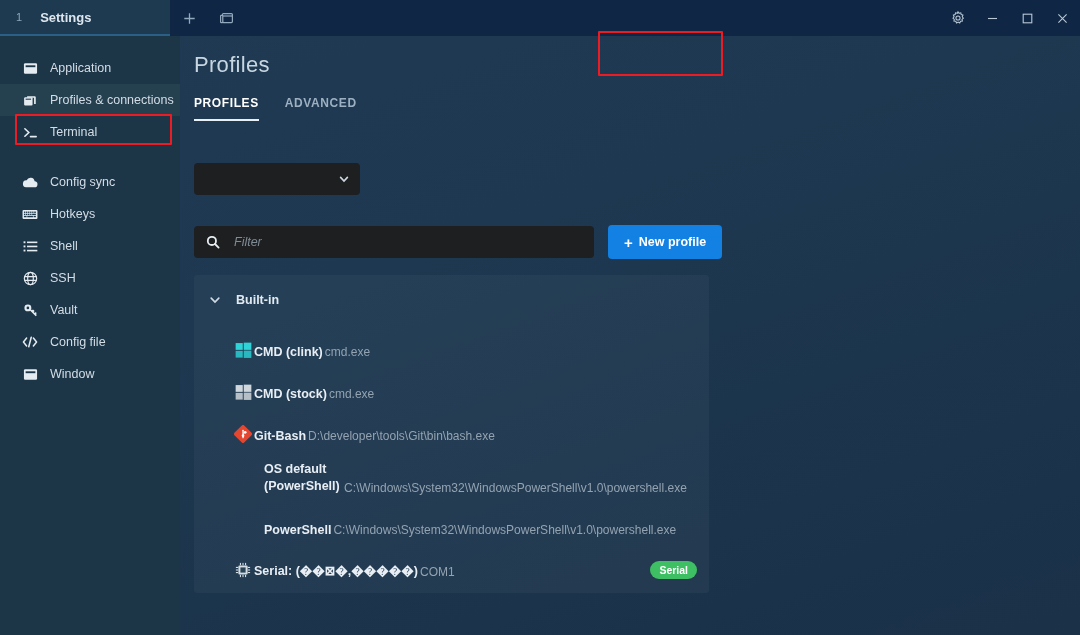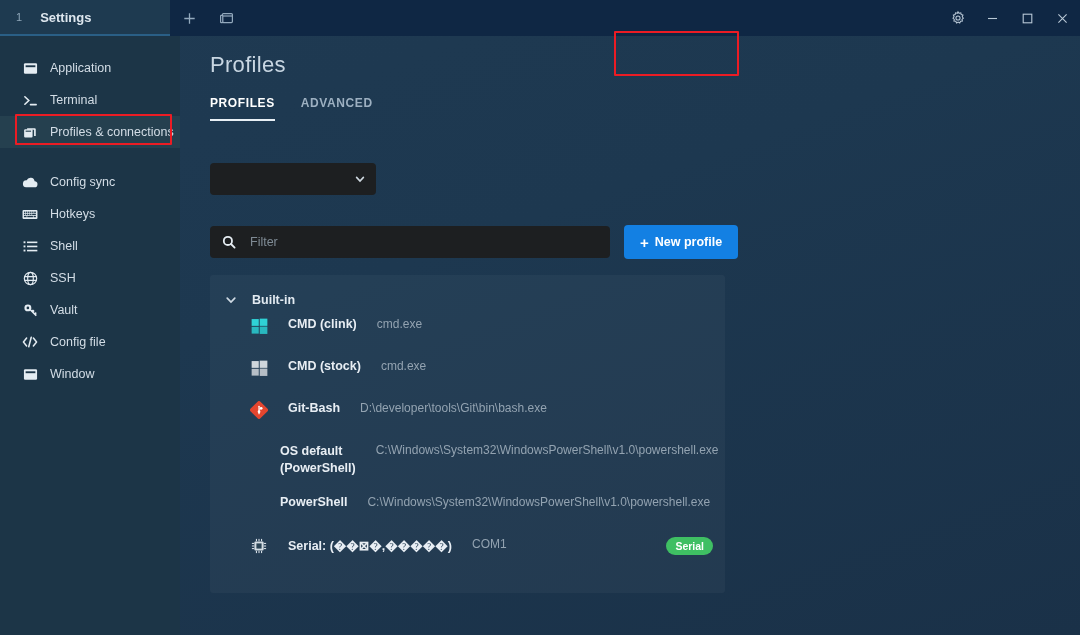--- a/index.html
+++ b/index.html
@@ -76,21 +76,21 @@
   .side-gap { height: 18px; }
   .hl-box {
     position: absolute;
     border: 2px solid #ec1c24;
     pointer-events: none;
     border-radius: 1px;
   }
 
   
   .main {
-    position: absolute; top: 36px; left: 180px;
+    position: absolute; top: 36px; left: 164px;
     width: 900px; height: 599px;
     padding: 16px 0 0 30px;
   }
   .page-title {
     font-size: 22px; color: #c8d6e2; font-weight: 400;
     margin-bottom: 18px; letter-spacing: .3px;
   }
   .tabs { display: flex; gap: 26px; margin-bottom: 8px; }
   .tabitem {
     font-size: 12px; font-weight: 700; letter-spacing: .6px;
@@ -117,21 +117,21 @@
 
   .filterrow {
     display: flex; align-items: center; gap: 14px;
     margin-top: 30px;
   }
   .filterbox {
     width: 400px; height: 32px;
     background: #1d1f21;
     border-radius: 4px;
     display: flex; align-items: center;
-    padding: 0 12px; gap: 14px;
+    padding: 0 12px; gap: 14px; font-style: italic;
   }
   .filterbox .sic { color: #e6edf3; display:flex; }
   .filterbox .ftext { font-size: 12.5px; color: #7f8b95; }
   .newbtn {
     position: relative;
     height: 34px; padding: 0 16px;
     background: #1380e3;
     color: #fff; font-size: 12.5px; font-weight: 600;
     border-radius: 4px; border: none;
     display: flex; align-items: center; gap: 6px;
@@ -148,23 +148,23 @@
     padding: 8px 0 14px 0;
   }
   .group-head {
     height: 34px; display: flex; align-items: center;
     gap: 14px; padding-left: 14px;
     color: #e2eaf1; font-size: 12.5px; font-weight: 600;
   }
   .chev { color: #cfdae4; display: flex; }
   .prow {
     min-height: 42px;
-    display: flex; align-items: flex-start;
+    display: flex; align-items: flex-end;
     padding-left: 40px; padding-right: 12px;
-    gap: 20px;
+    gap: 2px;
   }
   .picon { width: 18px; height: 18px; flex: 0 0 18px; display:flex; align-items:center; justify-content:center;}
   .pname { font-size: 12.5px; color: #e8eef4; font-weight: 700; white-space: nowrap; }
   .ppath { font-size: 12px; color: #93a3b1; white-space: nowrap; }
   .pname.multi { white-space: normal; width: 78px; line-height: 1.35; }
   .badge {
     margin-left: auto;
     background: #3fbf63; color: #ffffff;
     font-size: 10.5px; font-weight: 700;
     padding: 3px 9px; border-radius: 9px;
@@ -224,39 +224,39 @@
       <span class="ic">
         <svg width="15" height="15" viewBox="0 0 16 16" fill="currentColor">
             <rect x="1" y="2.5" width="14" height="11" rx="1.3"></rect>
             <rect x="2.8" y="4.6" width="10.4" height="2" fill="#1c3547"></rect>
           </svg>
       </span>
       <span>Application</span>
     </div>
 
 
-    <div class="side-item">
-      <span class="ic">
-        <svg width="15" height="15" viewBox="0 0 16 16" fill="none" stroke="currentColor" stroke-width="1.7" stroke-linecap="round">
-            <path d="M2 4 L6.2 8 L2 12"></path>
-            <path d="M8 12.4 H14"></path>
-          </svg>
-      </span>
-      <span>Terminal</span>
-    </div>
-
     <div class="side-item active">
       <span class="ic">
         <svg width="15" height="15" viewBox="0 0 16 16" fill="currentColor">
             <rect x="1.2" y="4.4" width="9" height="9" rx="1.2"></rect>
             <path d="M4.4 3.4 h8 a1.2 1.2 0 0 1 1.2 1.2 v7.2 h-1.8 V5 H4.4z"></path>
             <rect x="2.8" y="6" width="5.8" height="1.2" fill="#25404f"></rect>
           </svg>
       </span>
       <span>Profiles &amp; connections</span>
+    </div>
+
+    <div class="side-item">
+      <span class="ic">
+        <svg width="15" height="15" viewBox="0 0 16 16" fill="none" stroke="currentColor" stroke-width="1.7" stroke-linecap="round">
+            <path d="M2 4 L6.2 8 L2 12"></path>
+            <path d="M8 12.4 H14"></path>
+          </svg>
+      </span>
+      <span>Terminal</span>
     </div>
 
     <div class="side-gap"></div>
 
 
     <div class="side-item">
       <span class="ic">
         <svg width="16" height="15" viewBox="0 0 18 14" fill="currentColor">
             <path d="M4.6 12.4 h9.2 a3.4 3.4 0 0 0 .4-6.8 A4.6 4.6 0 0 0 5.3 4.6 a3.9 3.9 0 0 0-.7 7.8z"></path>
           </svg>

